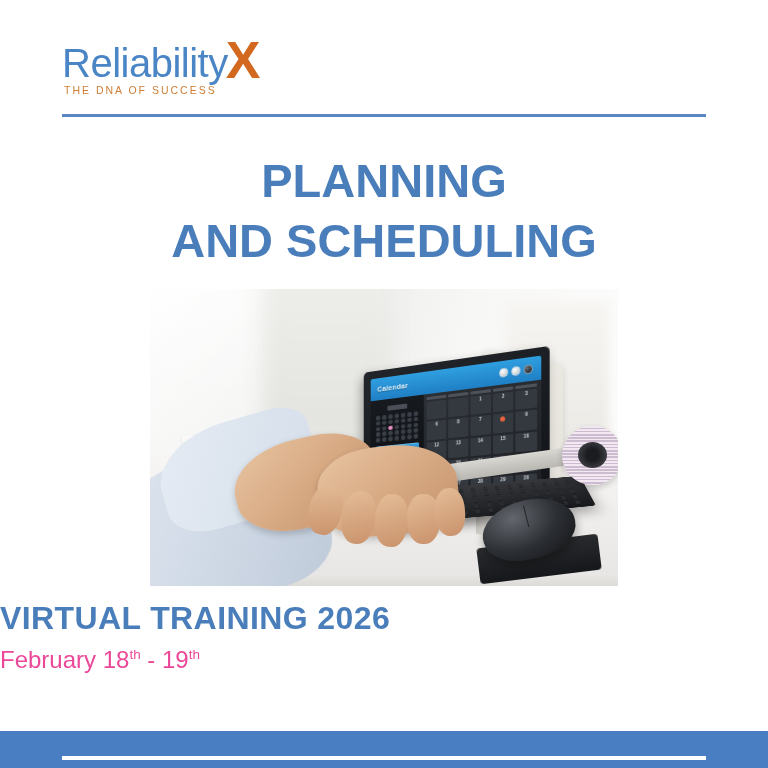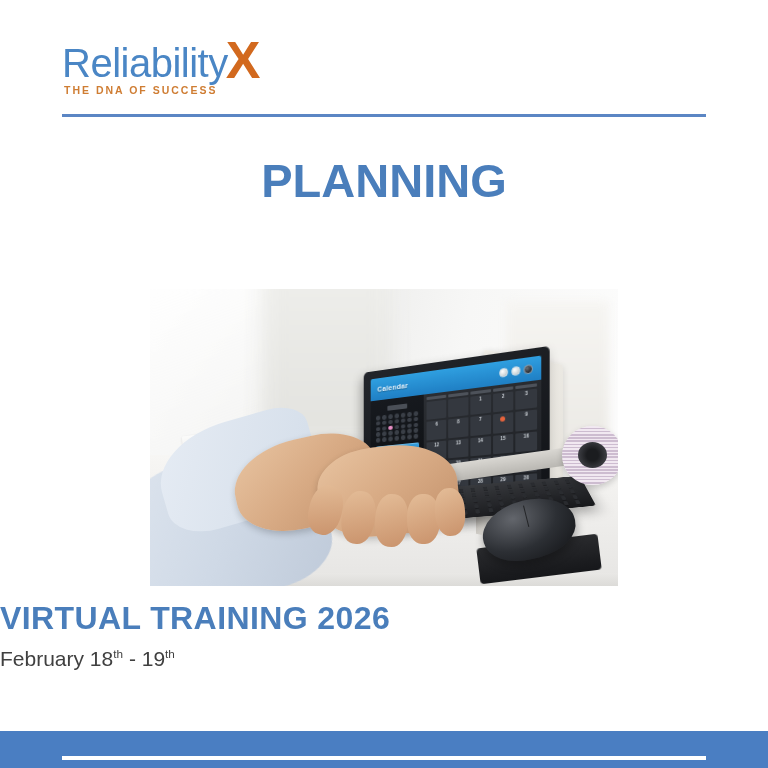--- a/index.html
+++ b/index.html
@@ -29,21 +29,21 @@
   }
   .logo-x {
     font-family:"Liberation Sans", sans-serif;
     font-size:52px; font-weight:700;
     color:#d2691e;
     line-height:0.78;
     margin-left:-2px; margin-top:-3px;
   }
   .logo-tagline {
     font-family:"Liberation Sans", sans-serif;
-    font-size:10.5px; font-weight:700;
+    font-size:10.5px; font-weight:400;
     letter-spacing:2.0px;
     color:#cf7d33;
     margin-top:1px; margin-left:2px;
   }
 
   .header-rule {
     position:absolute; left:62px; top:91px;
     width:644px; height:3px;
     background:#5b86c4;
   }
@@ -319,22 +319,22 @@
 
   
   .footer-text { position:absolute; left:0; top:578px; width:768px; }
   .vt {
     font-family:"Liberation Sans", sans-serif;
     font-weight:700; font-size:32px; letter-spacing:.4px;
     color:#4a7ebb; line-height:1.1;
   }
   .date {
     font-family:"Liberation Sans", sans-serif;
-    font-weight:400; font-size:21px;
-    color:#404040; margin-top:11px; line-height:1.1;
+    font-weight:400; font-size:24px;
+    color:#ec4899; margin-top:11px; line-height:1.1;
   }
   .date sup { font-size:.56em; vertical-align:super; line-height:0; }
 
   
   .footer-bar {
     position:absolute; left:0; top:708px; width:768px; height:60px;
     background:#4a7ec2;
   }
   .footer-line {
     position:absolute; left:62px; top:25px;
@@ -353,20 +353,21 @@
         <span class="logo-word">Reliability</span>
         <span class="logo-x">X</span>
       </div>
       <div class="logo-tagline">THE DNA OF SUCCESS</div>
     </div>
     <div class="header-rule"></div>
   </div>
 
   <div class="title-block">
     <div class="title-line">PLANNING</div>
+    <div class="title-line">AND SCHEDULING</div>
   </div>
 
   <div class="photo-frame">
     <div class="photo-scene">
 
       <div class="bg-wall"></div>
       <div class="bg-window"></div>
       <div class="bg-blur-shape"></div>
       <div class="bg-monitor"></div>
 

